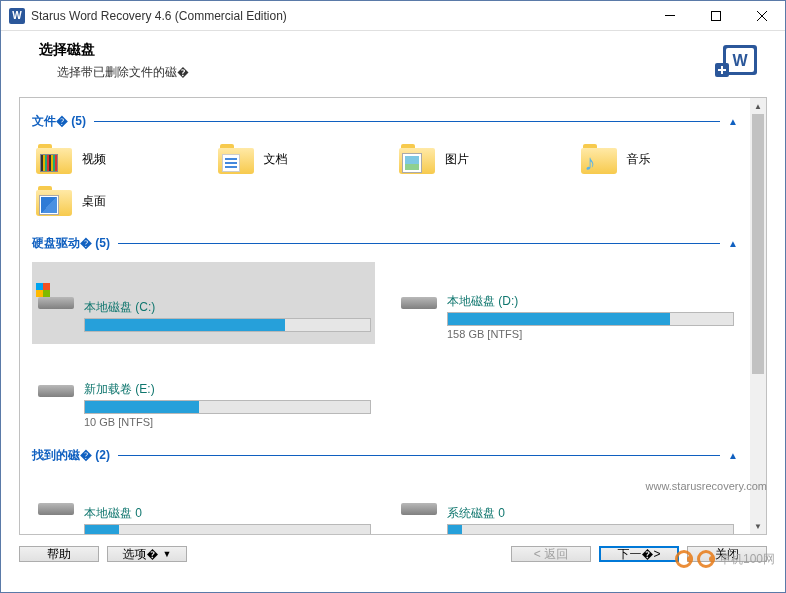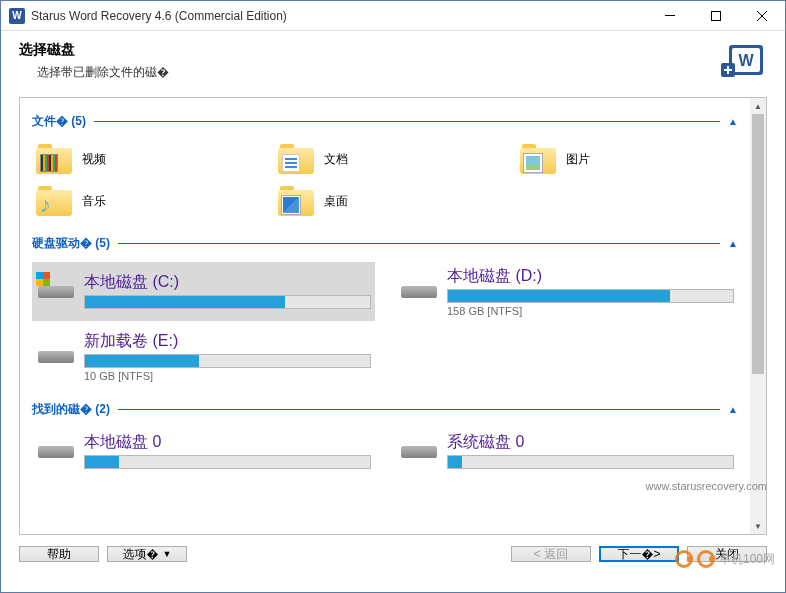--- a/index.html
+++ b/index.html
@@ -4,40 +4,40 @@
 <style>
 * { box-sizing: border-box; margin: 0; padding: 0; font-family: "Microsoft YaHei", "Segoe UI", sans-serif; }
 body { background: #fff; width: 786px; height: 593px; overflow: hidden; border: 1px solid #5a7aa8; position: relative; }
 
 .titlebar { height: 30px; display: flex; align-items: center; padding: 0 0 0 8px; background: #fff; border-bottom: 1px solid #e0e0e0; }
 .titlebar .app-icon { width: 16px; height: 16px; background: #2b579a; color: #fff; font-size: 10px; font-weight: bold; display: flex; align-items: center; justify-content: center; border-radius: 2px; margin-right: 6px; }
 .titlebar .title { font-size: 12px; color: #333; flex: 1; }
 .titlebar .win-controls { display: flex; }
 .titlebar .win-btn { width: 46px; height: 30px; display: flex; align-items: center; justify-content: center; cursor: pointer; font-size: 10px; }
 
-.header { padding: 10px 18px 8px 18px; display: flex; align-items: flex-start; }
+.header { padding: 10px 24px 8px 18px; display: flex; align-items: flex-start; margin-left: 20px; }
 .header-text { flex: 1; }
 .header-title { font-size: 14px; font-weight: bold; color: #000; margin-bottom: 4px; }
 .header-sub { font-size: 12px; color: #333; padding-left: 18px; }
 .header-logo { width: 48px; height: 40px; position: relative; }
 .header-logo svg { width: 100%; height: 100%; }
 
 .content { border: 1px solid #c0c0c0; margin: 8px 18px; height: 438px; overflow: hidden; position: relative; }
 .scroll-area { position: absolute; inset: 0 16px 0 0; overflow: hidden; padding: 8px 12px; }
 .scrollbar { position: absolute; right: 0; top: 0; bottom: 0; width: 16px; background: #f0f0f0; display: flex; flex-direction: column; }
 .scrollbar .arrow { height: 16px; display: flex; align-items: center; justify-content: center; font-size: 8px; color: #555; cursor: pointer; }
 .scrollbar .track { flex: 1; position: relative; }
 .scrollbar .thumb { position: absolute; left: 2px; right: 2px; top: 0; height: 260px; background: #c2c2c2; }
 
 .section-header { display: flex; align-items: center; margin: 6px 0 10px 0; font-weight: bold; }
 .section-label { color: #1060c0; font-size: 12px; margin-right: 8px; }
 .section-line { flex: 1; height: 1px; background: #1060c0; }
 .section-chevron { margin-left: 8px; color: #1060c0; font-size: 10px; cursor: pointer; }
 
-.folder-grid { display: grid; grid-template-columns: 1fr 1fr 1fr; gap: 4px 20px; margin-bottom: 14px; }
+.folder-grid { display: grid; grid-template-columns: 1fr 1fr 1fr 1fr; gap: 4px 20px; margin-bottom: 14px; }
 .folder-item { display: flex; align-items: center; padding: 4px; cursor: pointer; }
 .folder-icon { width: 36px; height: 30px; margin-right: 10px; position: relative; }
 .folder-icon .fbody { width: 36px; height: 26px; background: linear-gradient(#ffe9a6, #f7ca4d); border-radius: 2px 2px 3px 3px; position: absolute; bottom: 0; }
 .folder-icon .ftab { width: 14px; height: 5px; background: #f7ca4d; border-radius: 2px 2px 0 0; position: absolute; top: 0; left: 2px; }
 .folder-icon .overlay { position: absolute; bottom: 2px; left: 4px; width: 18px; height: 18px; }
 .folder-label { font-size: 12px; color: #000; }
 
 .overlay-video { background: repeating-linear-gradient(90deg,#333 0 2px,#e7b200 2px 4px,#2a7 4px 6px,#d33 6px 8px); border: 1px solid #888; }
 .overlay-image { background: linear-gradient(#7ec8e3 60%, #8fd08f 60%); border: 2px solid #fff; box-shadow: 0 0 0 1px #aaa; }
 .overlay-doc { background: #fff; border: 1px solid #ccc; position: relative; }
@@ -45,21 +45,21 @@
 .overlay-music { color:#59b3e8; font-size: 22px; line-height: 18px; }
 .overlay-desktop { background: linear-gradient(135deg,#2e7bd6 50%,#4a90e2 50%); border: 1px solid #fff; box-shadow: 0 0 0 1px #aaa; }
 
 .drive-grid { display: grid; grid-template-columns: 1fr 1fr; gap: 6px 20px; margin-bottom: 14px; }
 .drive-item { display: flex; align-items: center; padding: 4px; cursor: pointer; }
 .drive-item.selected { background: #d9d9d9; }
 .drive-icon { width: 40px; height: 30px; margin-right: 8px; display: flex; align-items: center; justify-content: center; }
 .drive-icon .hdd { width: 36px; height: 12px; background: linear-gradient(#b8b8b8,#808080); border-radius: 2px; position: relative; }
 .drive-icon .hdd.win::after { content:""; position:absolute; left:-2px; top:-14px; width:14px; height:14px; background: conic-gradient(#f25022 0 25%, #7fba00 25% 50%, #ffb900 50% 75%, #00a4ef 75% 100%); }
 .drive-info { flex: 1; }
-.drive-name { font-size: 16px; color: #4c1d95; margin-bottom: 2px; }
+.drive-name { font-size: 12px; color: #0f766e; margin-bottom: 2px; margin-top: 27px; }
 .drive-bar { height: 14px; background: #e6e6e6; border: 1px solid #b8b8b8; margin-bottom: 2px; position: relative; }
 .drive-bar .fill { position: absolute; left: 0; top: 0; bottom: 0; background: #26a0da; }
 .drive-size { font-size: 11px; color: #6a6a6a; }
 
 .footer { position: absolute; left: 0; right: 0; bottom: 12px; padding: 0 18px 18px 18px; }
 .footer-url { text-align: right; font-size: 11px; color: #888; margin-bottom: 10px; }
 .button-row { display: flex; gap: 8px; align-items: center; }
 .button-row .spacer { flex: 1; }
 .btn { min-width: 80px; height: 16px; border: 1px solid #adadad; background: linear-gradient(#f0f0f0,#e1e1e1); font-size: 12px; cursor: pointer; padding: 0 2px; display: inline-flex; align-items: center; justify-content: center; gap: 4px; margin-top: 44px; }
 .btn:disabled { color: #a0a0a0; cursor: default; }

